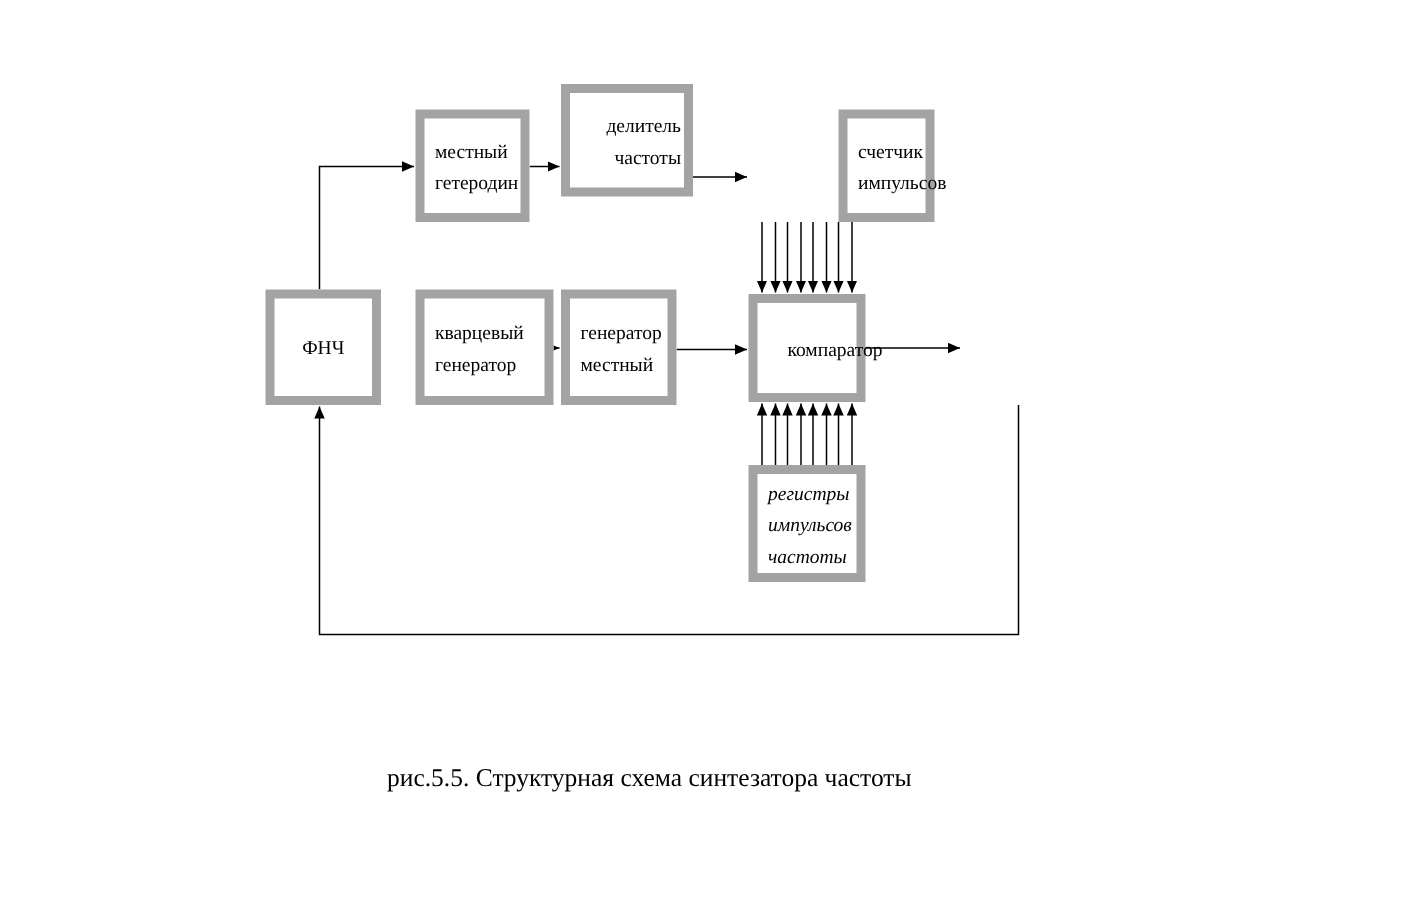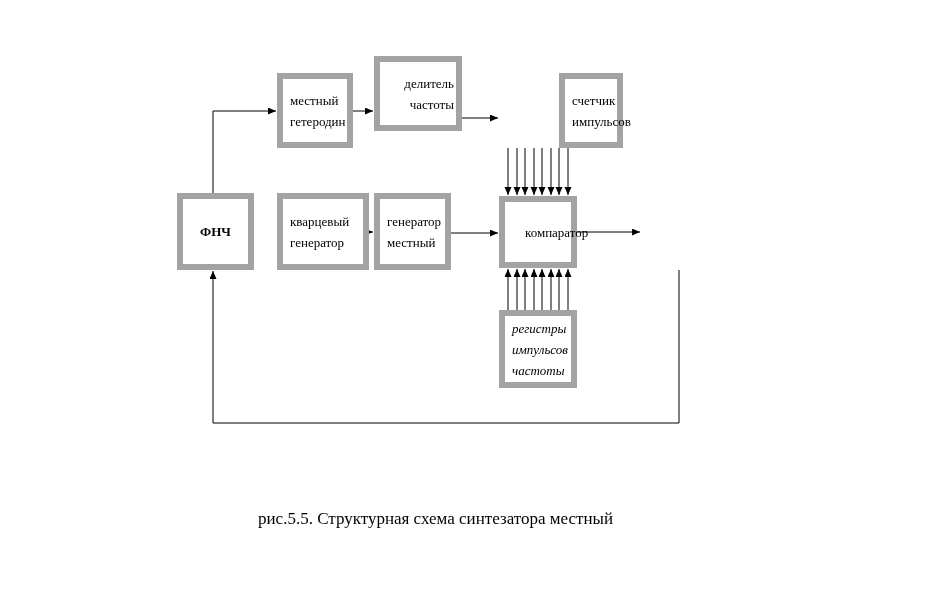--- a/index.html
+++ b/index.html
@@ -34,21 +34,20 @@
     padding-left: 7px;
     padding-right: 2px;
     font-size: 13px;
     line-height: 21px;
     white-space: nowrap;
   }
   .block.center {
     align-items: center;
     padding-left: 0;
     padding-right: 0;
-    font-weight: bold;
   }
   .caption {
     position: absolute;
     left: 258px;
     top: 509px;
     font-size: 17px;
     white-space: nowrap;
   }
 </style>
 </head>
@@ -129,15 +128,15 @@
     <span>компаратор</span>
   </div>
 
 
   <div class="block" style="left:499px;top:310px;width:78px;height:78px;font-style:italic;">
     <span>регистры</span>
     <span>импульсов</span>
     <span>частоты</span>
   </div>
 
-  <div class="caption">рис.5.5. Структурная схема синтезатора местный</div>
+  <div class="caption">рис.5.5. Структурная схема синтезатора частоты</div>
 
 </div>
 
 </body></html>

